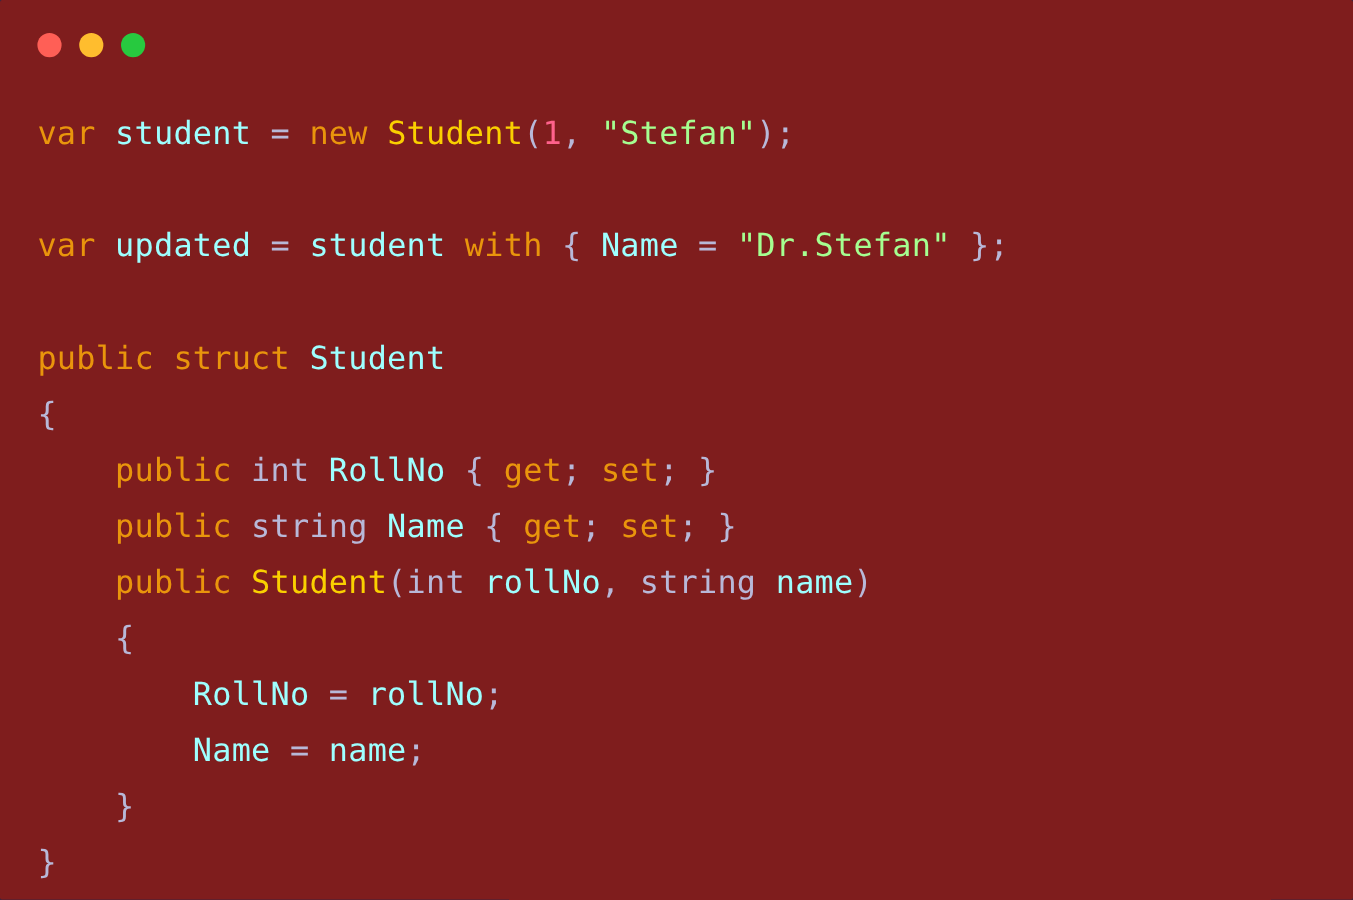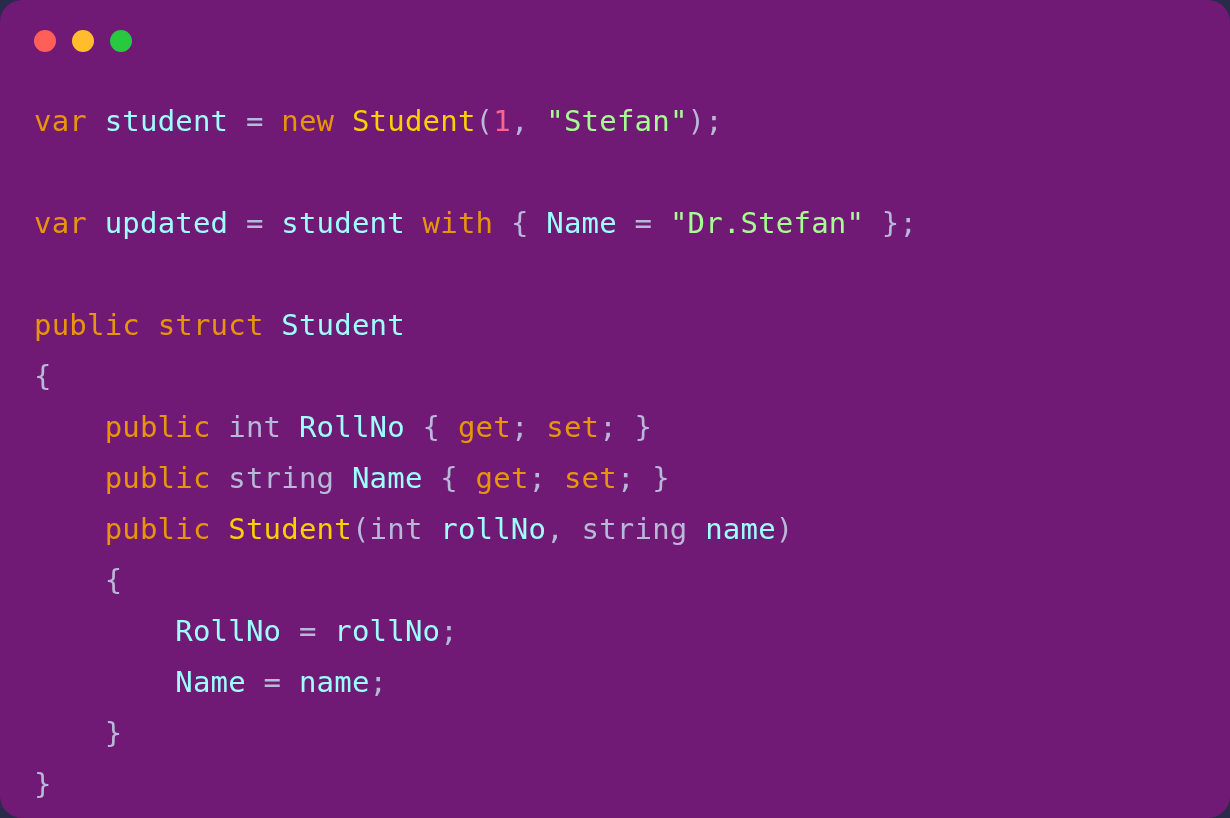--- a/index.html
+++ b/index.html
@@ -8,22 +8,22 @@
       box-sizing: border-box;
     }
     body {
       background: #2a2a4a;
       width: 1230px;
       height: 818px;
       font-family: 'Menlo', 'Monaco', 'Consolas', monospace;
       overflow: hidden;
     }
     .window {
-      background: #701a75;
-      border-radius: 22px;
+      background: #7f1d1d;
+      border-radius: 2px;
       width: 100%;
       height: 100%;
       padding: 0;
       overflow: hidden;
     }
     .titlebar {
       display: flex;
       align-items: center;
       gap: 16px;
       padding: 30px 34px 0 34px;

